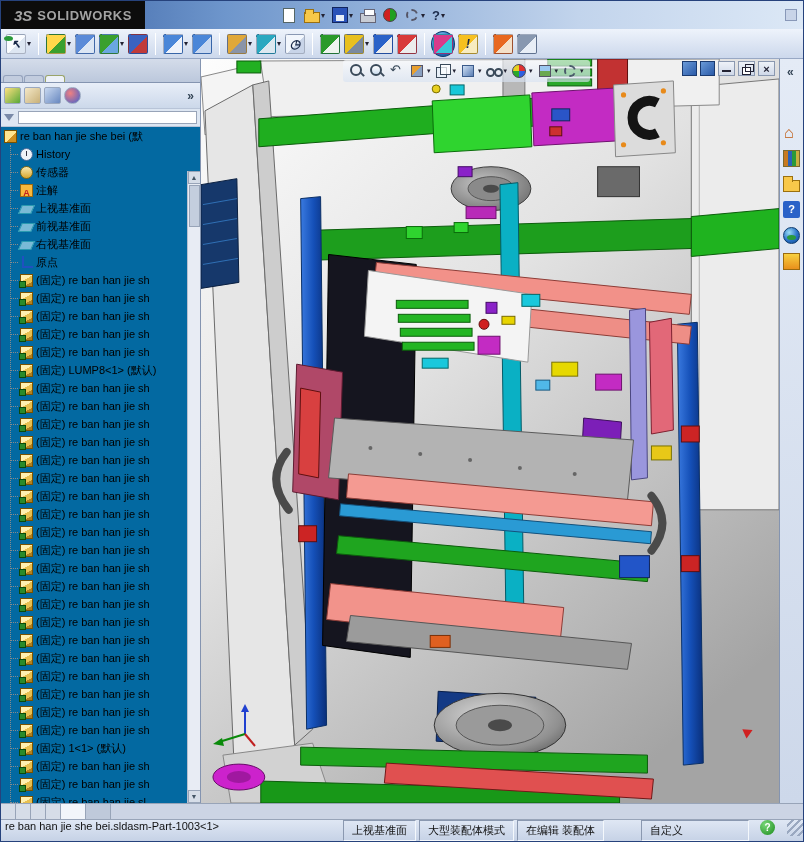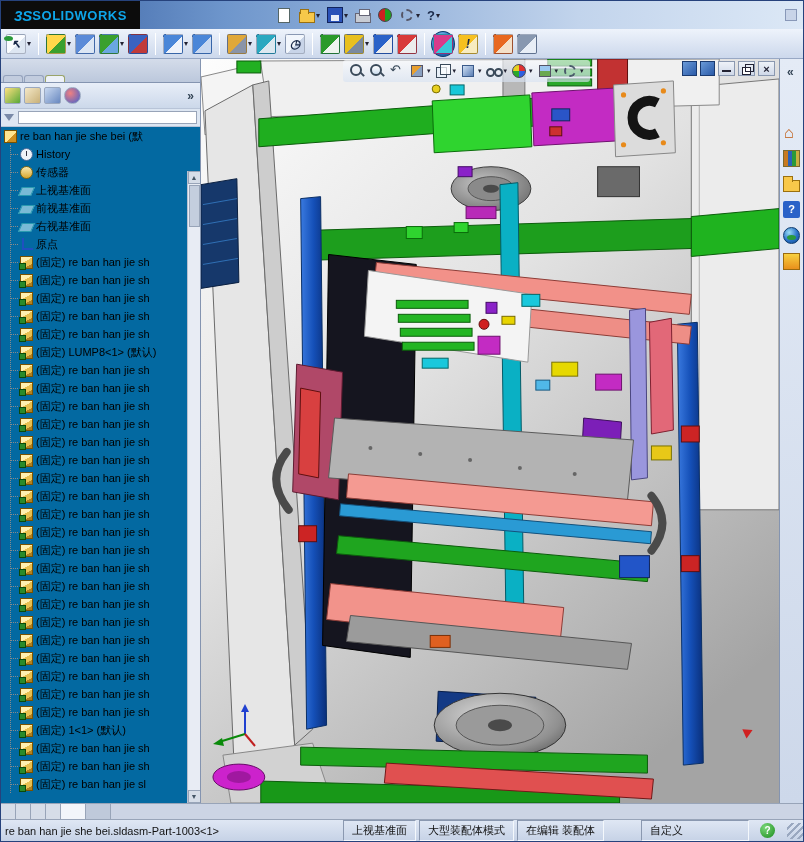--- a/index.html
+++ b/index.html
@@ -1,21 +1,21 @@
 <!DOCTYPE html>
 <html><head>
 <meta charset="utf-8">
 <style>
   *{margin:0;padding:0;box-sizing:border-box;}
   body{background:#777;font-family:"Liberation Sans",sans-serif;}
   .window{position:relative;width:804px;height:842px;background:#cfd8ea;border:1px solid #26427c;overflow:hidden;font-size:12px;user-select:none;}
 
   
   .titlebar{position:absolute;top:0;left:0;right:0;height:28px;background:linear-gradient(90deg,#30589c,#6e96cc 28%,#c2d4ec 72%,#dce8f6);display:flex;align-items:stretch;}
-  .logo{display:flex;align-items:center;gap:0;background:#0c0c0c;color:#0ea5e9;padding:0 13px;}
+  .logo{display:flex;align-items:center;gap:5px;background:#0c0c0c;color:#a3a3a3;padding:0 13px;}
   .logo-mark{font-style:italic;font-weight:bold;font-size:15px;}
   .logo-text{font-weight:bold;font-size:13px;letter-spacing:.5px;}
   .menus{display:flex;align-items:center;margin-left:6px;}
   .menu-item{padding:4px 8px;color:#0a0a14;white-space:nowrap;}
   .quick-icons{display:flex;align-items:center;margin-left:16px;gap:3px;}
   .qbtn{display:flex;align-items:center;padding:1px 2px;}
   .qicon{width:16px;height:16px;position:relative;display:inline-block;}
   .caret{font-size:8px;color:#223;margin-left:1px;}
   .qglyph{font-weight:bold;color:#1a2a4a;font-size:13px;}
   [data-icon=new-document] .qicon{width:12px;height:15px;background:#fff;border:1px solid #566;margin:0 2px;}
@@ -118,21 +118,21 @@
   [data-icon=view-palette]::before{content:"?";display:block;text-align:center;color:#fff;font:bold 11px/17px "Liberation Sans",sans-serif;}
   [data-icon=appearances]{border-radius:50%;background:radial-gradient(circle at 35% 30%,#9adcf4,#2a72c8 55%,#134a8c);border:1px solid #0c3a6e;}
   [data-icon=appearances]::after{content:"";position:absolute;left:3px;top:7px;width:9px;height:5px;background:#2a9a3a;border-radius:50%;}
   [data-icon=custom-properties]{background:linear-gradient(#f8d040,#e8901c);border:1px solid #9a6a10;}
 
   
   .model-tabs{position:absolute;left:0;right:0;bottom:22px;height:16px;background:#ccd4e4;border-top:1px solid #98a4b8;display:flex;align-items:stretch;font-size:11px;}
   .mnav{width:15px;display:flex;align-items:center;justify-content:center;background:#d6dde8;border-right:1px solid #98a4b8;color:#345;font-size:9px;}
   .mtab{padding:0 12px;display:flex;align-items:center;background:#bfc9da;border-right:1px solid #98a4b8;color:#223;}
   .mtab.active{background:#f2f5fa;font-weight:bold;}
-  .status-bar{position:absolute;left:0;right:0;bottom:0;height:22px;background:linear-gradient(#dfe7f4,#c6d2e6);border-top:1px solid #98a4b8;display:flex;align-items:center;font-size:11px;color:#111;padding-left:4px;}
+  .status-bar{position:absolute;left:0;right:0;bottom:0;height:22px;background:linear-gradient(#dfe7f4,#c6d2e6);border-top:1px solid #98a4b8;display:flex;align-items:flex-start;font-size:11px;color:#111;padding-left:4px;}
   .sb-doc{width:338px;overflow:hidden;white-space:nowrap;}
   .sb-cell{padding:2px 8px;margin-right:3px;border:1px solid;border-color:#8a98b0 #f4f8fc #f4f8fc #8a98b0;white-space:nowrap;}
   .sb-custom{margin-left:34px;width:108px;}
   .sb-help{flex:0 0 15px;height:15px;border-radius:50%;background:radial-gradient(circle at 35% 30%,#7ad87a,#1a8a1a);color:#fff;font-weight:bold;font-size:10px;display:flex;align-items:center;justify-content:center;margin-left:8px;}
   .grip{margin-left:auto;width:16px;height:16px;background:repeating-linear-gradient(135deg,transparent 0 3px,#9aa8c0 3px 5px);}
 </style>
 </head>
 <body>
 
 <div class="window">
@@ -340,20 +340,24 @@
         </div>
         <div class="tree-items">
 
         <div class="trow" data-icon="history">
               <span class="ticon"></span>
               <span class="tlabel">History</span>
             </div>
             <div class="trow" data-icon="sensors">
               <span class="ticon"></span>
               <span class="tlabel">传感器</span>
+            </div>
+            <div class="trow" data-icon="annotations">
+              <span class="ticon"></span>
+              <span class="tlabel">注解</span>
             </div>
             <div class="trow" data-icon="plane">
               <span class="ticon"></span>
               <span class="tlabel">上视基准面</span>
             </div>
             <div class="trow" data-icon="plane">
               <span class="ticon"></span>
               <span class="tlabel">前视基准面</span>
             </div>
             <div class="trow" data-icon="plane">

